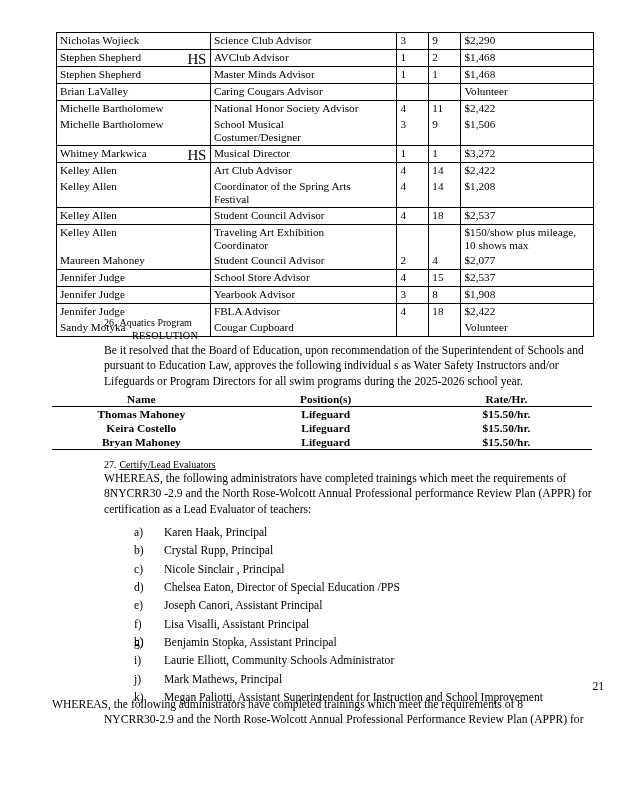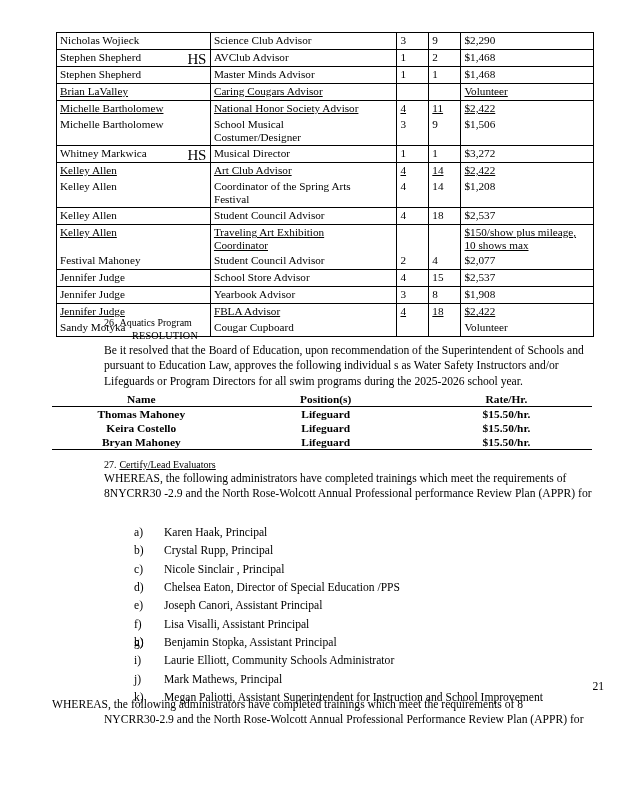--- a/index.html
+++ b/index.html
@@ -49,21 +49,21 @@
     position: absolute;
     right: 4px;
     top: 1px;
     font-size: 15px;
     letter-spacing: -0.4px;
   }
   .advisor-table td .sub {
     display: block;
   }
   .nb-top td { border-top: none; }
-  .nb-bot td { border-bottom: none; text-decoration: underline; }
+  .nb-bot td { border-bottom: none; }
 
   
   .block {
     position: absolute;
     font-size: 11.6px;
     line-height: 1.32;
   }
   .num-item {
     font-size: 10px;
   }
@@ -201,21 +201,21 @@
         <td class="amt">$2,537</td>
       </tr>
       <tr class="nb-bot">
         <td class="name"><span>Kelley Allen</span></td>
         <td class="role"><span>Traveling Art Exhibition</span><span class="sub">Coordinator</span></td>
         <td class="n1"></td>
         <td class="n2"></td>
         <td class="amt"><span>$150/show  plus mileage,</span><span class="sub">10 shows  max</span></td>
       </tr>
       <tr class="nb-top">
-        <td class="name"><span>Festival Mahoney</span></td>
+        <td class="name"><span>Maureen Mahoney</span></td>
         <td class="role">Student  Council Advisor</td>
         <td class="n1">2</td>
         <td class="n2">4</td>
         <td class="amt">$2,077</td>
       </tr>
       <tr>
         <td class="name"><span>Jennifer Judge</span></td>
         <td class="role">School Store Advisor</td>
         <td class="n1">4</td>
         <td class="n2">15</td>
@@ -283,20 +283,21 @@
   </table>
 
   <div class="block" style="left:88px; top:457px; width:490px;">
     <span class="num-item">27.</span>
     <span class="num-item u">Certify/Lead  Evaluators</span>
   </div>
 
   <div class="block" style="left:88px; top:471px; width:492px;">
     <div>WHEREAS, the following  administrators have  completed  trainings which  meet  the requirements   of</div>
     <div>8NYCRR30      -2.9 and the North Rose-Wolcott Annual Professional  performance  Review Plan (APPR) for</div>
+    <div>certification  as a Lead Evaluator  of teachers:</div>
   </div>
 
   <ol class="alpha" style="position:absolute; left:118px; top:524px; width:460px;">
     <li><span class="mk">a)</span><span>Karen Haak, Principal</span></li>
     <li><span class="mk">b)</span><span>Crystal Rupp,  Principal</span></li>
     <li><span class="mk">c)</span><span>Nicole Sinclair , Principal</span></li>
     <li><span class="mk">d)</span><span>Chelsea Eaton, Director  of Special Education  /PPS</span></li>
     <li><span class="mk">e)</span><span>Joseph Canori, Assistant  Principal</span></li>
     <li><span class="mk">f)</span><span>Lisa Visalli,  Assistant  Principal</span></li>
     <li><span class="mk">g)</span></li>

